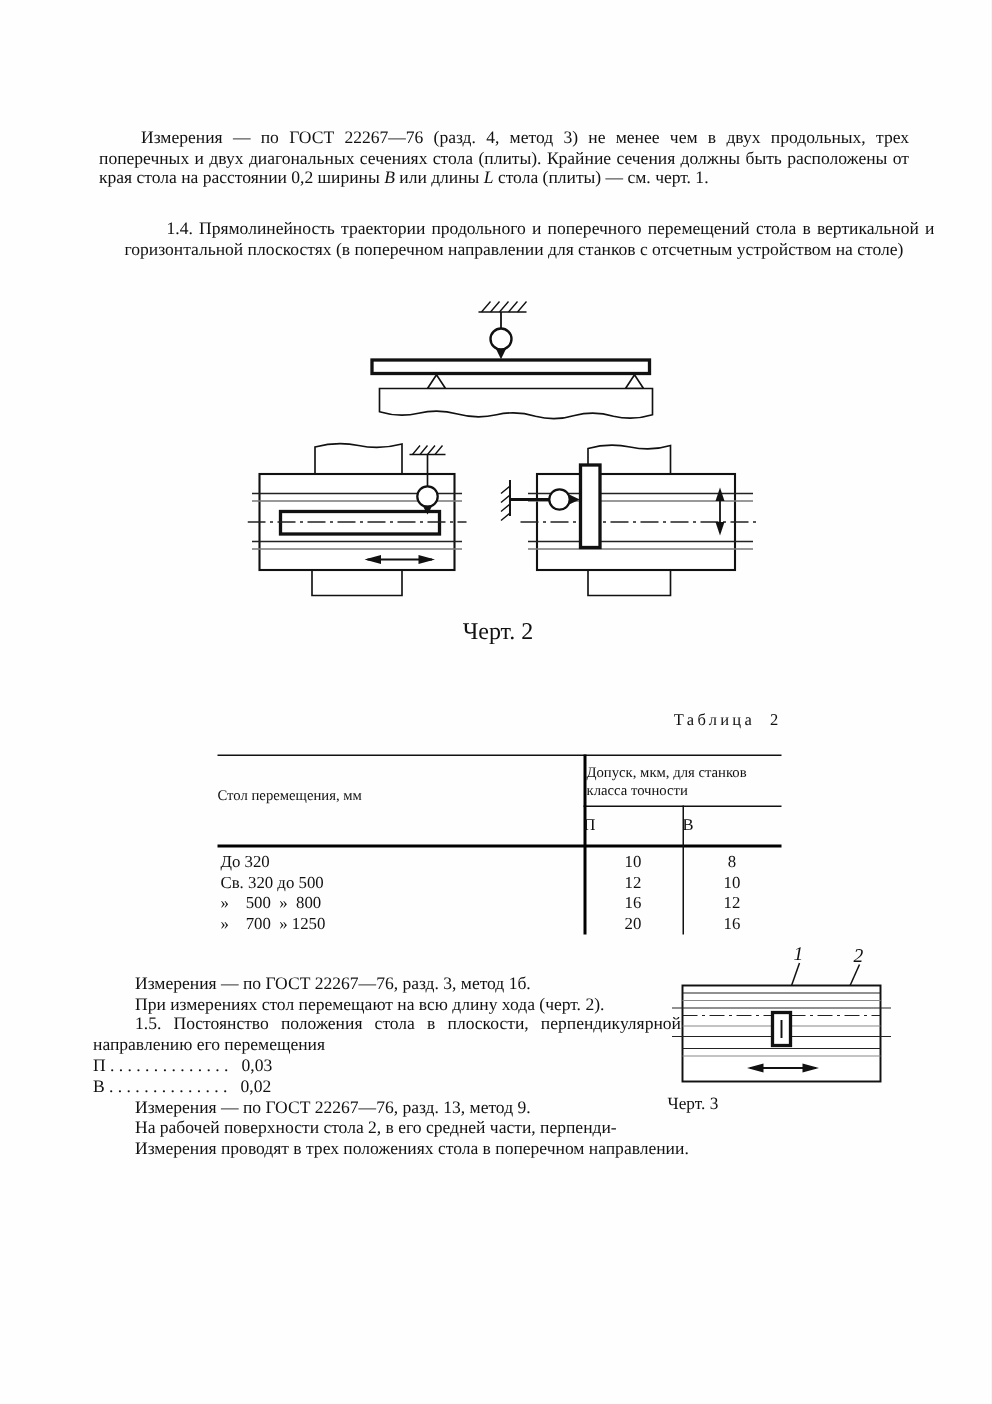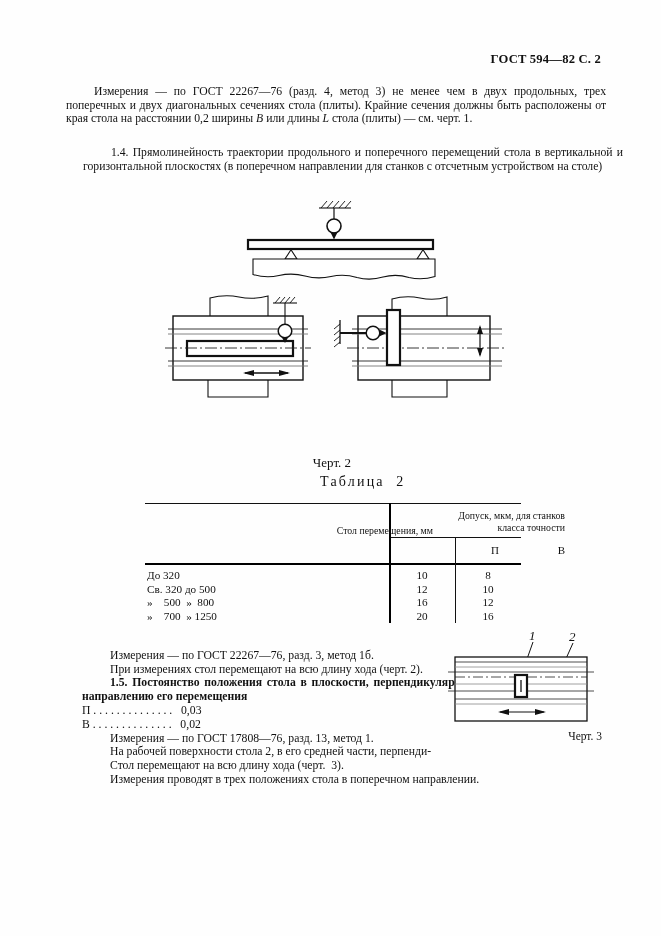--- a/index.html
+++ b/index.html
@@ -6,61 +6,60 @@
   .page{
     position:relative;width:661px;height:936px;background:#fefefe;
     font-family:"Liberation Serif","DejaVu Serif",serif;color:#111;
     overflow:hidden;border-bottom:2px solid #b9b9b9;border-right:1px solid #dcdcdc;
   }
   .abs{position:absolute;}
   .hdr{left:300px;top:52px;width:301px;text-align:right;font-weight:bold;font-size:12.6px;letter-spacing:.2px;}
   .para{font-size:11.7px;line-height:13.7px;text-align:justify;text-indent:28px;margin:4px;}
   .p1{left:62px;top:81px;width:540px;}
   .p14{left:79px;top:142px;width:540px;font-weight:normal;line-height:13.9px;}
-  .cap{text-align:center;font-size:13px;margin-top:42px;}
+  .cap{text-align:center;font-size:16px;}
   .cap2{left:232px;top:413px;width:200px;}
-  .tlabel{left:320px;top:474px;width:201px;font-size:14px;letter-spacing:2.2px;white-space:pre;}
+  .tlabel{left:320px;top:474px;width:201px;text-align:right;font-size:11px;letter-spacing:2.2px;white-space:pre;}
   
   .tbl{left:145px;top:503px;width:376px;height:122px;}
   .tbl .rule{position:absolute;}
   .rt{left:0;top:0;width:376px;border-top:1.6px solid #111;}
   .rg{left:244px;top:34px;width:132px;border-top:1.2px solid #111;}
   .rh{left:0;top:60px;width:376px;border-top:2.6px solid #000;}
   .vth{left:244px;top:0;height:120px;border-left:2.6px solid #000;}
   .vtn{left:310px;top:34px;height:86px;border-left:1.2px solid #111;}
-  .tc{position:absolute;text-align:right;padding-left:44px;}
+  .tc{position:absolute;text-align:left;}
   .col1h{left:0;top:22px;width:244px;font-size:9.8px;}
   .grp{left:246px;top:7px;width:130px;font-size:9.8px;line-height:11.5px;}
   .subp{left:244px;top:41px;width:66px;font-size:11px;}
   .subv{left:310px;top:41px;width:66px;font-size:11px;}
   .trow{position:absolute;left:0;width:376px;height:13.6px;font-size:11.2px;}
   .trow .rng{position:absolute;left:2px;white-space:pre;}
   .trow .pc{position:absolute;left:244px;width:66px;text-align:center;}
   .trow .vc{position:absolute;left:310px;width:66px;text-align:center;}
   
-  .sec{left:62px;top:649px;width:540px;font-size:11.7px;line-height:13.7px;margin-left:20px;}
+  .sec{left:62px;top:649px;width:540px;font-size:11.7px;line-height:13.7px;}
   .sec p{margin:0;}
   .i28{text-indent:28px;}
-  .h15{font-weight:bold;width:392px;text-align:justify;text-indent:28px;line-height:13.9px;}
+  .h15{font-weight:normal;width:392px;text-align:justify;text-indent:28px;line-height:13.9px;}
   .dots{margin-left:58px;white-space:pre;}
   .prewrap{white-space:pre-wrap;}
   
   .fig3wrap{left:445px;top:622px;width:158px;}
-  .cap3{width:157px;text-align:right;font-size:11.5px;margin-top:6px;}
+  .cap3{width:157px;text-align:left;font-size:11.5px;margin-top:6px;}
   svg{display:block;}
   svg *{vector-effect:none;}
   .sk{stroke:#111;fill:none;}
   .wh{fill:#fff;}
 </style>
 </head>
 <body>
 
 <div class="page">
 
-  <div class="abs hdr">ГОСТ 594—82 С. 2</div>
 
   <p class="abs para p1"><span>Измерения — по ГОСТ 22267—76 (разд. 4, метод 3) не менее чем в двух продольных, трех поперечных и двух диагональных сечениях стола (плиты). Крайние сечения должны быть расположены от края стола на расстоянии 0,2 ширины </span><i>В</i><span> или длины </span><i>L</i><span> стола (плиты) — см. черт. 1.</span></p>
 
   <p class="abs para p14">1.4. Прямолинейность траектории продольного и поперечного перемещений стола в вертикальной и горизонтальной плоскостях (в поперечном направлении для станков с отсчетным устройством на столе)</p>
 
   <svg class="abs" style="left:243px;top:199px" width="200" height="88" viewBox="0 0 200 88">
     <g class="sk" stroke-width="1.1">
       <line x1="76" y1="9" x2="108" y2="9"></line>
       <path d="M78,9 l6,-7 M84,9 l6,-7 M90,9 l6,-7 M96,9 l6,-7 M102,9 l6,-7" stroke-width="0.9"></path>
     </g>
@@ -164,23 +163,22 @@
       <span class="vc">16</span>
     </div>
   </div>
 
   <div class="abs sec">
     <p class="i28">Измерения — по ГОСТ 22267—76, разд. 3, метод 1б.</p>
     <p class="i28">При измерениях стол перемещают на всю длину хода (черт. 2).</p>
     <p class="h15">1.5. Постоянство положения стола в плоскости, перпендикулярной направлению его перемещения</p>
     <p class="dots">П . . . . . . . . . . . . . .   0,03</p>
     <p class="dots">В . . . . . . . . . . . . . .   0,02</p>
-    <p class="i28">Измерения — по ГОСТ 17808—76, разд. 13, метод 1.</p>
+    <p class="i28">Измерения — по ГОСТ 22267—76, разд. 13, метод 9.</p>
     <p class="i28">На рабочей поверхности стола 2, в его средней части, перпенди-</p>
-    <p class="i28 prewrap">Стол перемещают на всю длину хода (черт.  3).</p>
     <p class="i28">Измерения проводят в трех положениях стола в поперечном направлении.</p>
   </div>
 
   <div class="abs fig3wrap">
     <svg width="157" height="102" viewBox="0 0 157 102">
       <text x="84" y="18" font-style="italic" font-size="13" fill="#111">1</text>
       <text x="124" y="19" font-style="italic" font-size="13" fill="#111">2</text>
       <line x1="88" y1="20" x2="76" y2="54" stroke="#111" stroke-width="1"></line>
       <line x1="128" y1="21" x2="111" y2="59" stroke="#111" stroke-width="1"></line>
       <rect class="sk wh" x="10" y="35" width="132" height="64" stroke-width="1.3"></rect>

